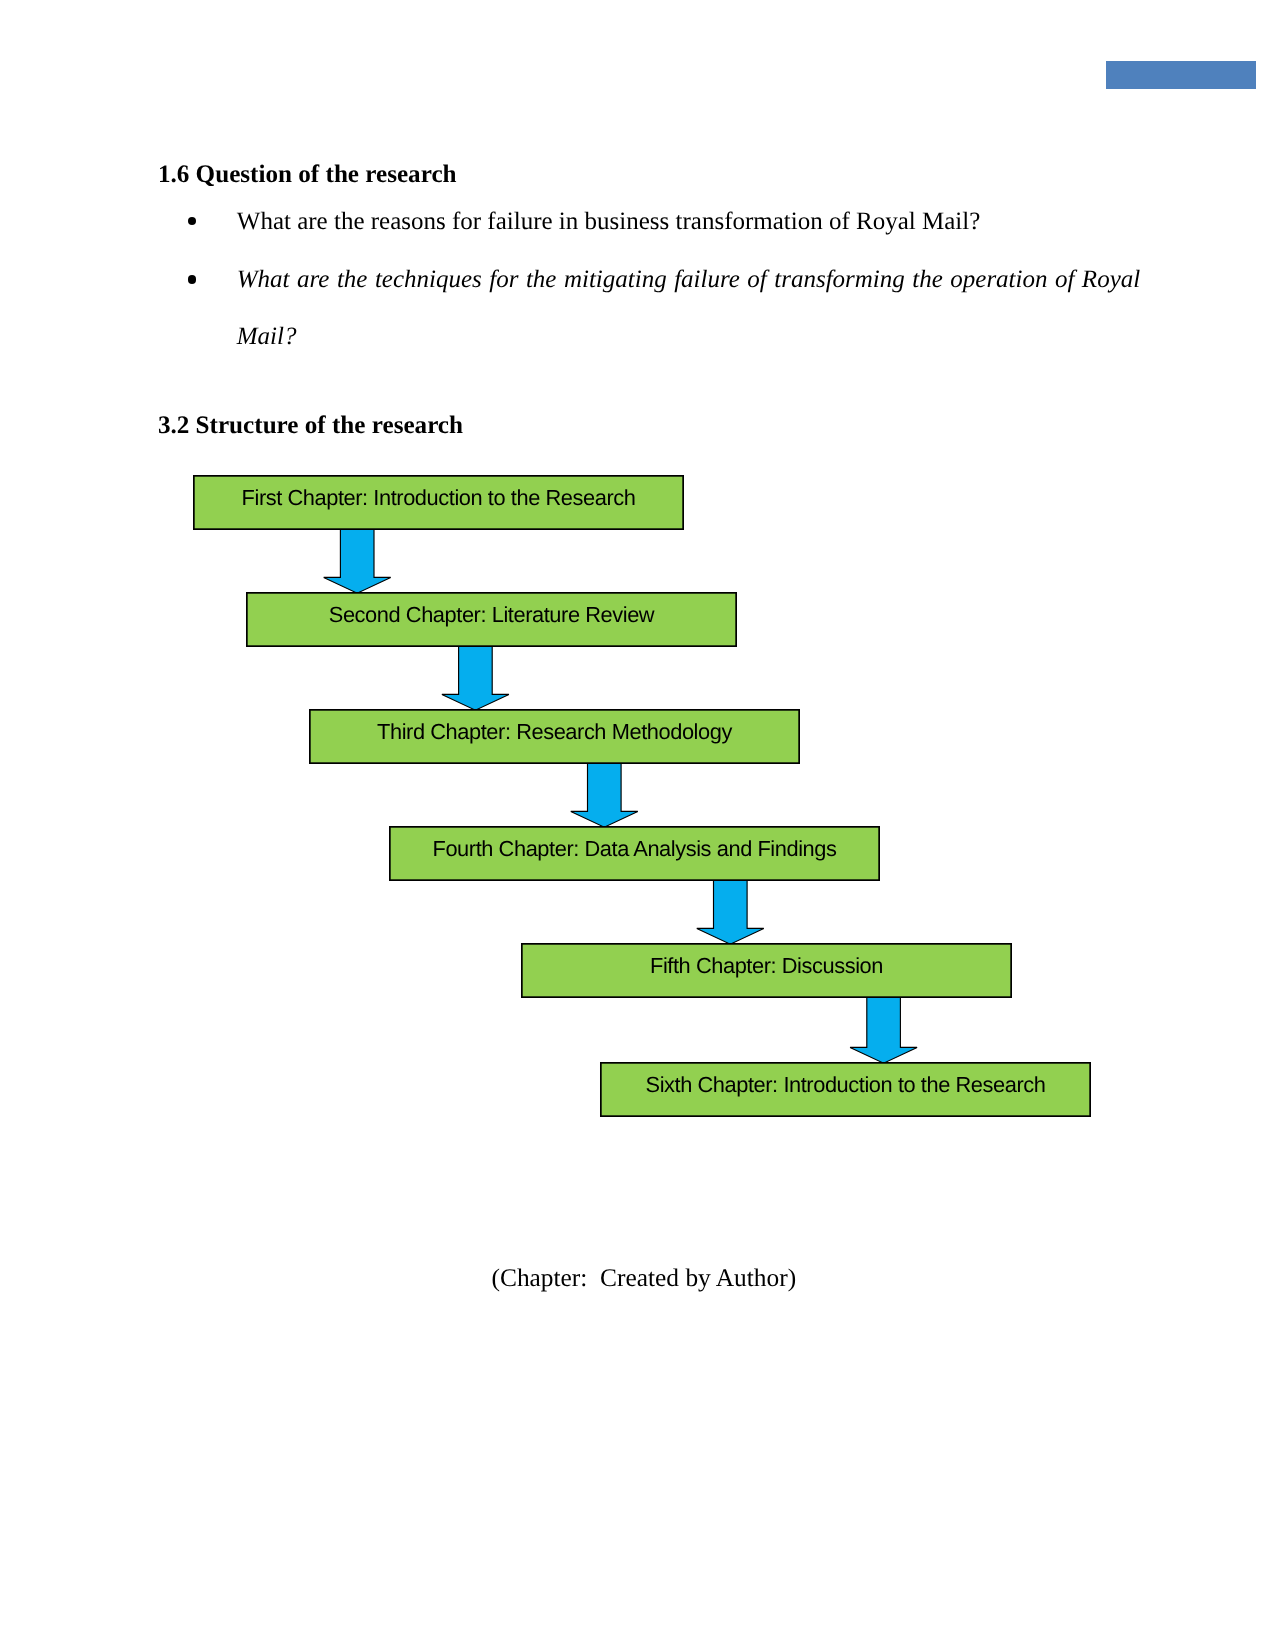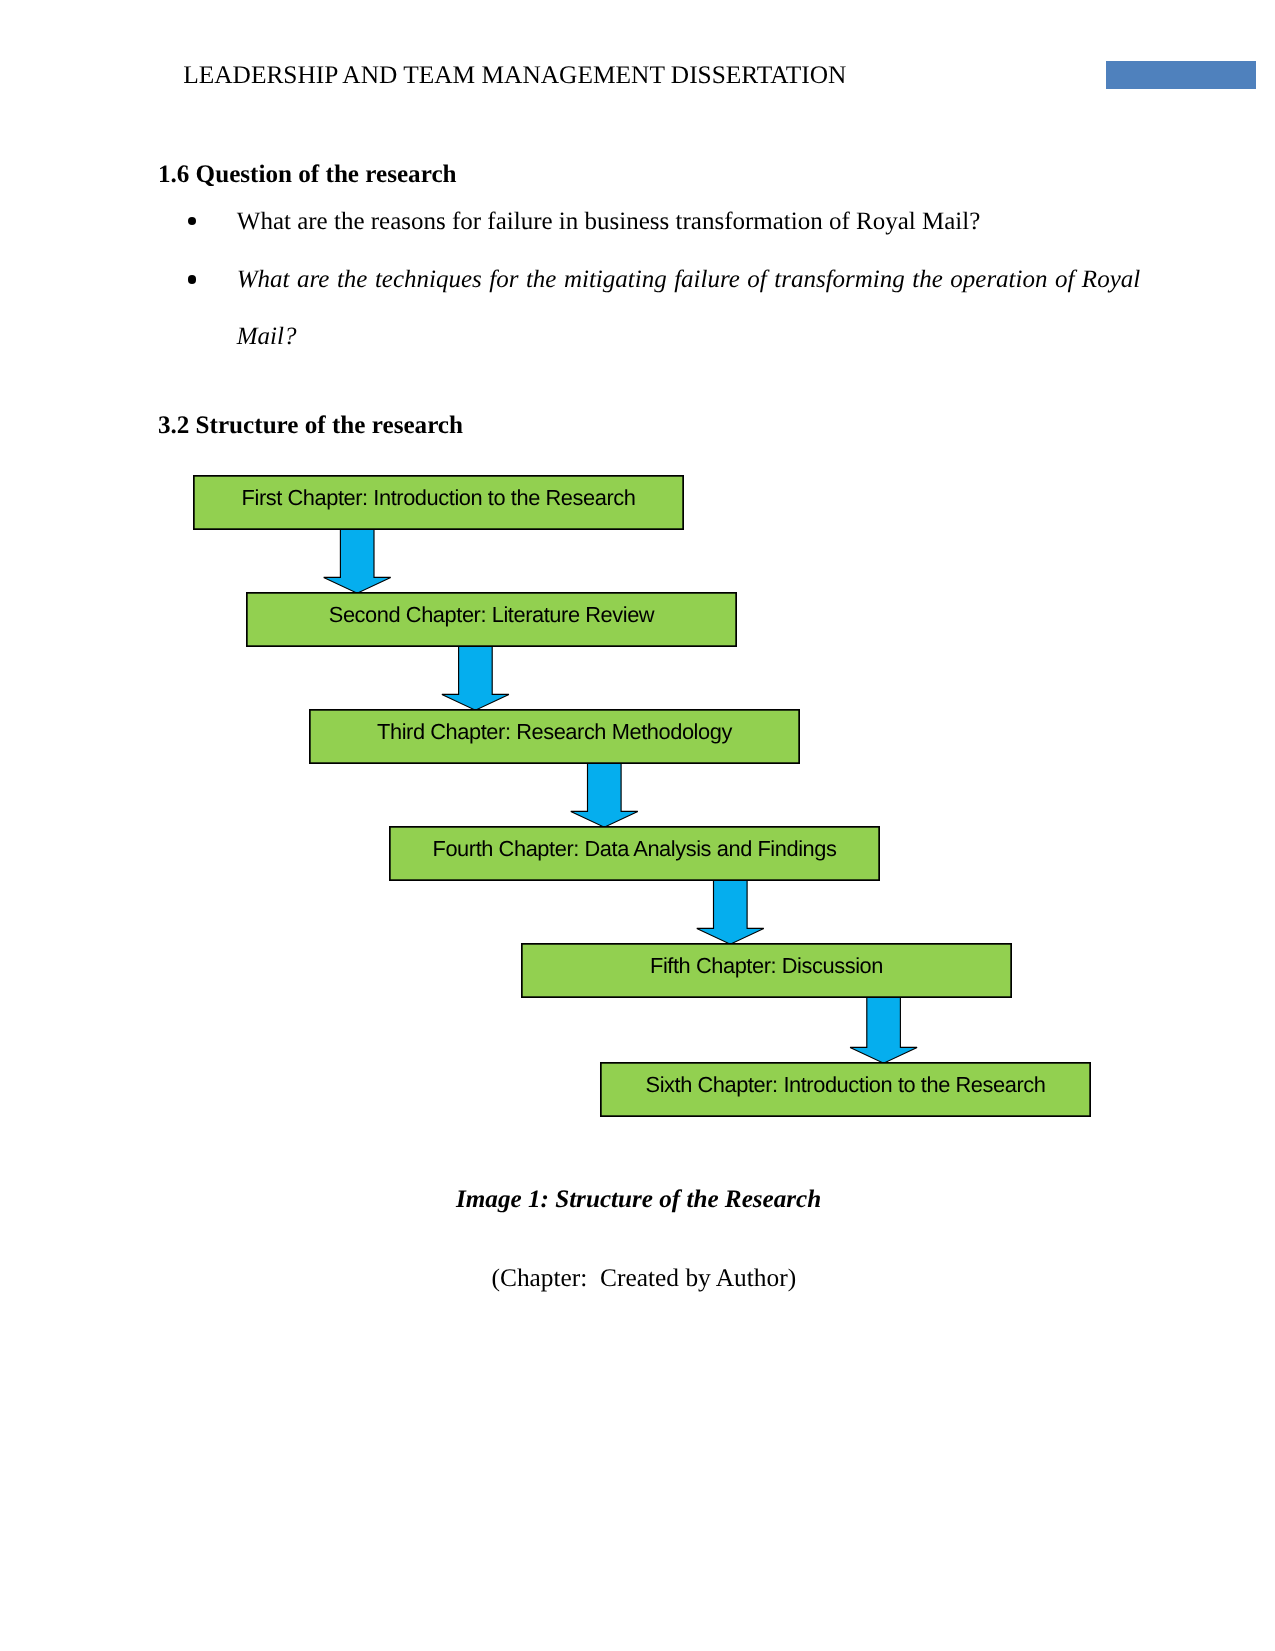--- a/index.html
+++ b/index.html
@@ -30,21 +30,20 @@
 
   
   #flow{position:absolute;left:0;top:0;width:1275px;height:1651px;overflow:visible;}
   .fnode-label{font-family:"Liberation Sans",sans-serif;letter-spacing:-0.42px;}
 </style>
 </head>
 <body>
 
 <div class="page">
 
-  <div id="hdr-title">LEADERSHIP AND TEAM MANAGEMENT DISSERTATION</div>
   <div id="pagenum-box"></div>
   <div id="pagenum">11</div>
 
   <h2 class="sec" id="sec16" style="left:149.9px;top:153.6px;">1.6 Question of the research</h2>
 
   <div class="blist">
     <div class="bitem">
       <span class="bdot" style="left:187.6px;top:216.7px;"></span>
       <div class="btext nj" style="left:224.8px;top:192.5px;width:920px;">What are the reasons for failure in business transformation of Royal Mail?</div>
     </div>
@@ -81,15 +80,14 @@
       <g>
         <rect x="521.85" y="943.85" width="489.3" height="53.3" fill="#92D050" stroke="#000000" stroke-width="1.7"></rect>
         <text x="766.5" y="973" text-anchor="middle" class="fnode-label" font-size="21.8" fill="#000000">Fifth Chapter: Discussion</text>
       </g>
       <g>
         <rect x="600.85" y="1062.85" width="489.3" height="53.3" fill="#92D050" stroke="#000000" stroke-width="1.7"></rect>
         <text x="845.5" y="1092" text-anchor="middle" class="fnode-label" font-size="21.8" fill="#000000">Sixth Chapter: Introduction to the Research</text>
       </g>
     </svg>
 
-  <div id="cap1" style="left:456px;top:1187.3px;">Image 1: Structure of the Research</div>
   <div id="cap2" style="left:491.5px;top:1265px;">(Chapter:  Created by Author)</div>
 </div>
 
 </body></html>

